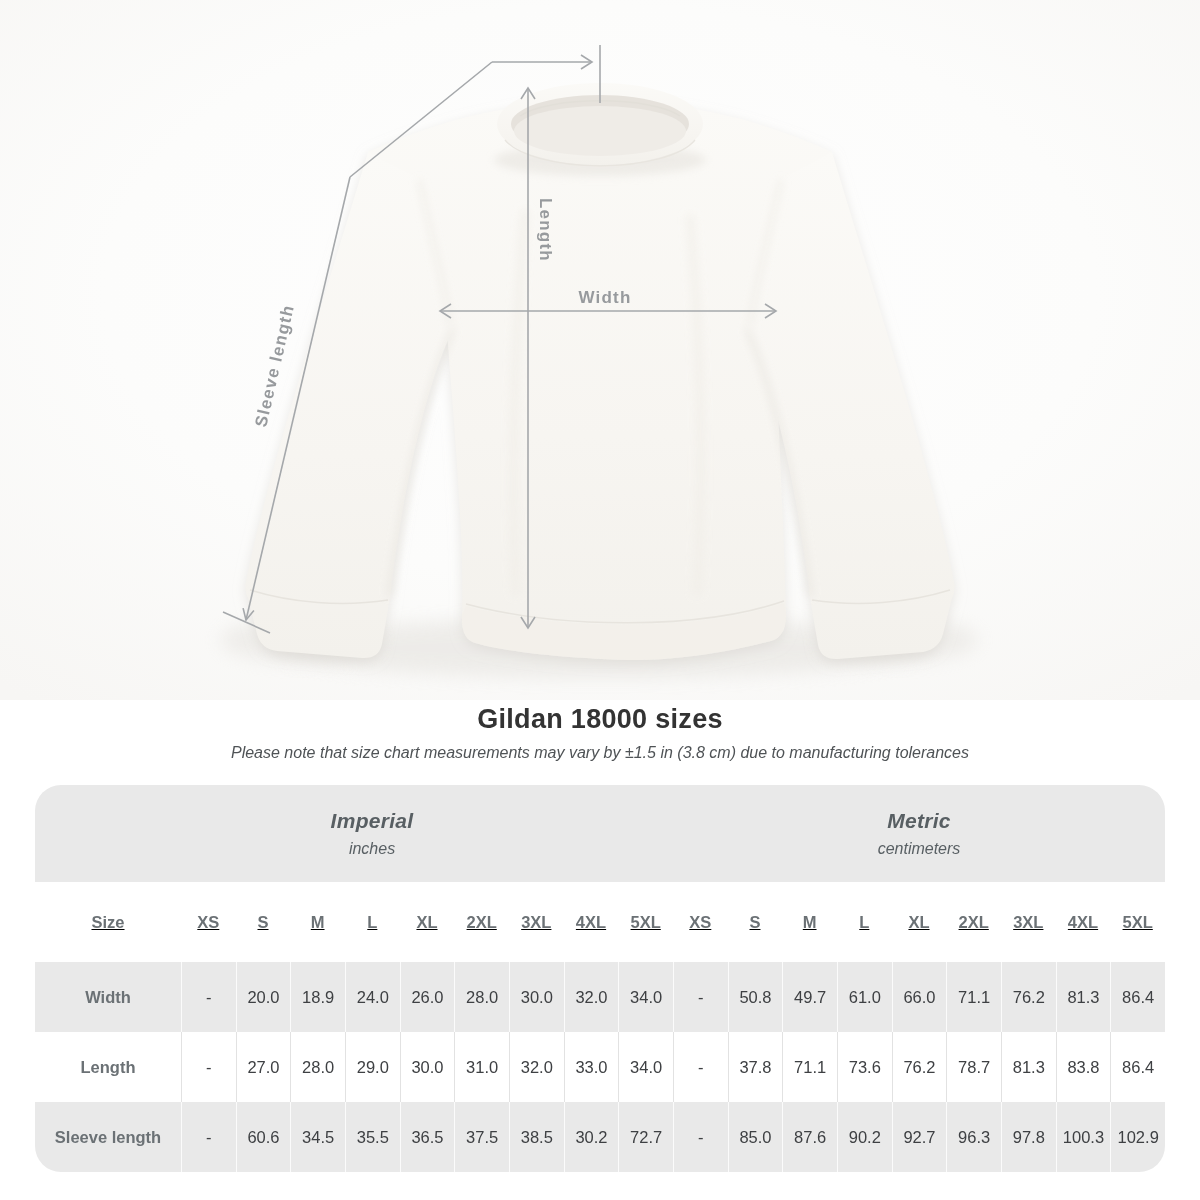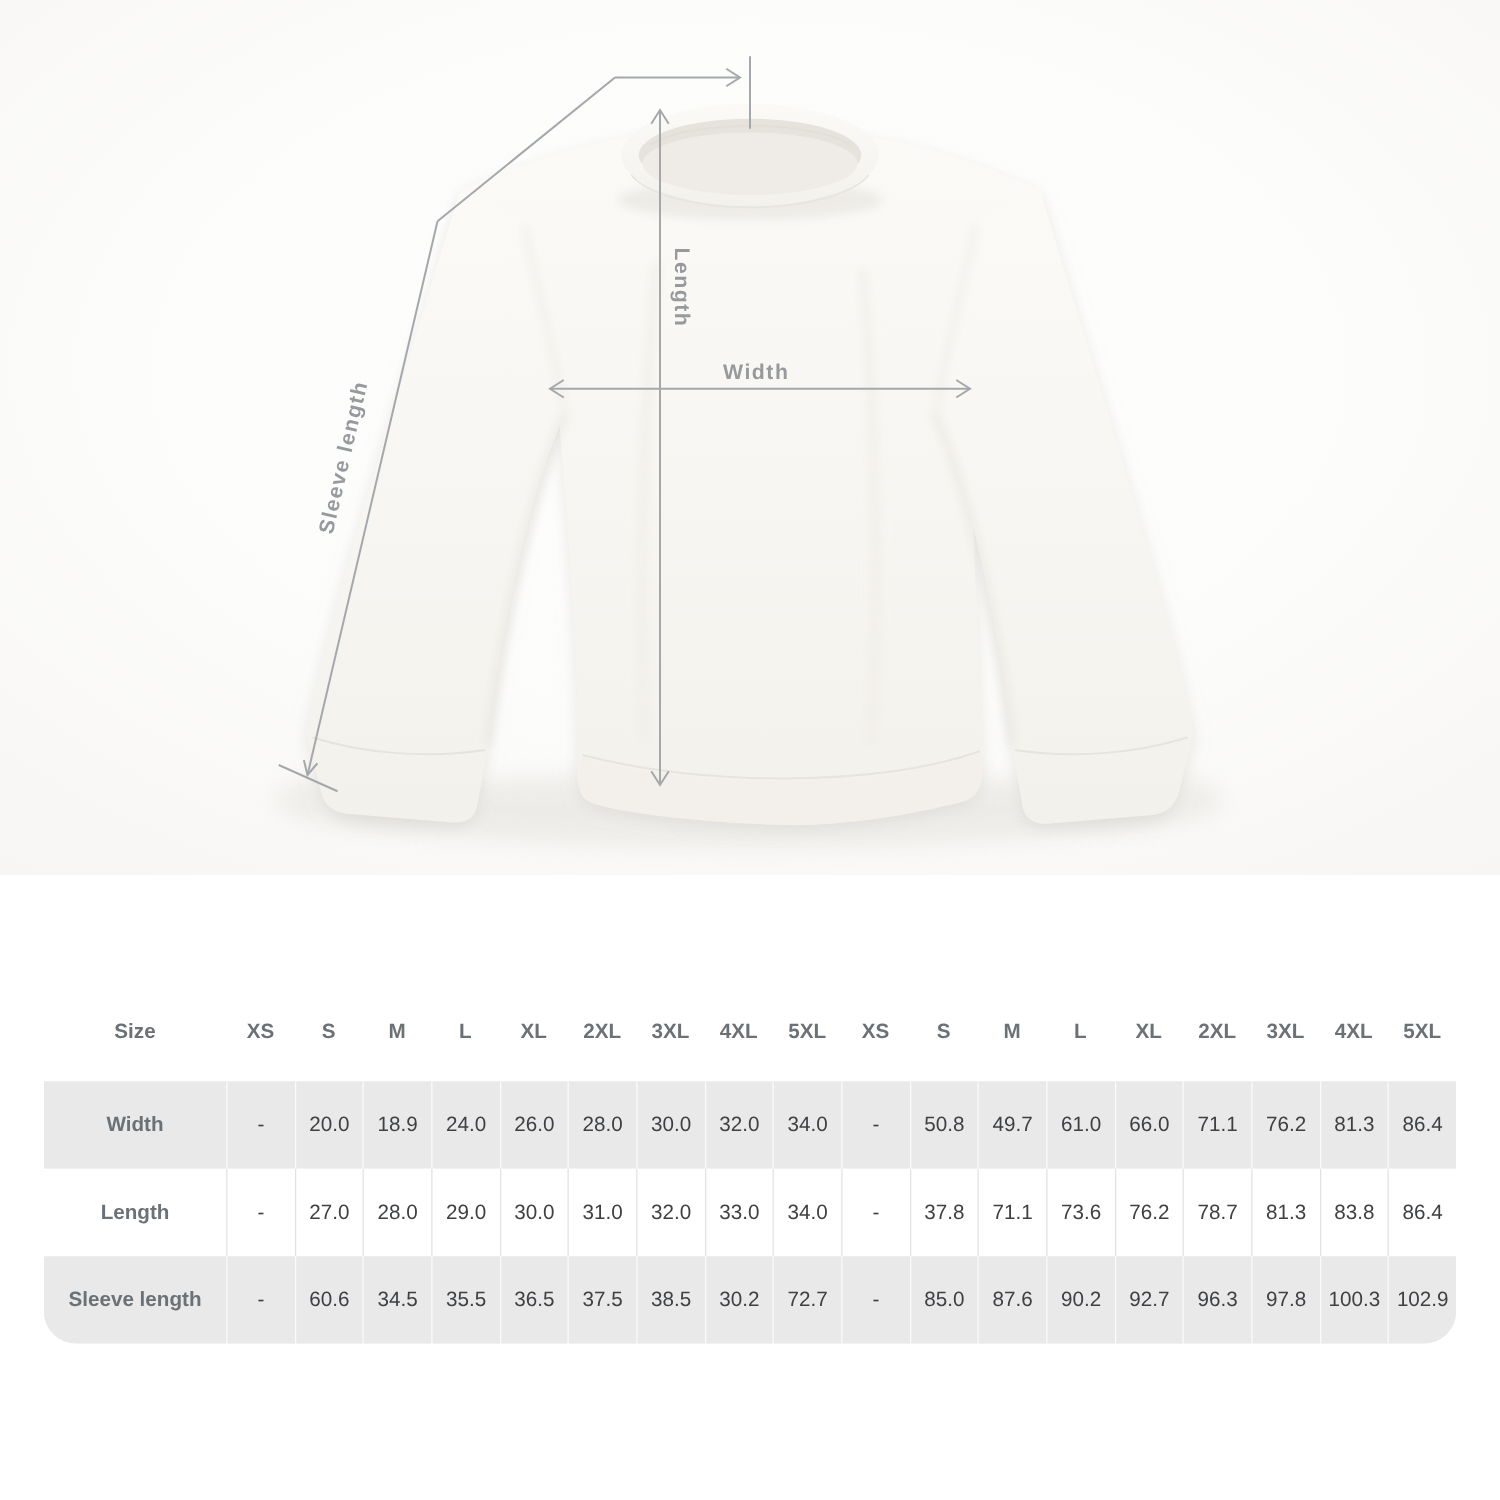--- a/index.html
+++ b/index.html
@@ -24,21 +24,21 @@
     position:absolute;left:35px;top:785px;width:1130px;
     border-radius:26px;overflow:hidden;
   }
   .band{position:relative;height:97px;background:#e9e9e9;}
   .group{position:absolute;top:50%;transform:translate(-50%,-52%);text-align:center;}
   .group-imperial{left:337px;}
   .group-metric{left:884px;}
   .gname{font-size:21px;font-weight:700;font-style:italic;color:#585f63;letter-spacing:.3px;}
   .gunit{font-size:16px;font-style:italic;color:#585f63;margin-top:7px;}
   .trow{display:grid;grid-template-columns:146px repeat(18,1fr);}
-  .thead-row{height:80px;background:#ffffff;}
+  .thead-row{height:80px;background:#ffffff;text-decoration:underline;}
   .data-row{height:70px;}
   .trow-gray{background:#e9e9e9;}
   .trow-white{background:#ffffff;}
   .cell{
     display:flex;align-items:center;justify-content:center;
     font-size:16.5px;color:#3e4043;
   }
   .thead-row .cell{font-weight:700;color:#6b7175;font-size:16.5px;}
   .rowlabel{font-weight:700;color:#6b7175;font-size:16.5px;}
   .trow-white .cell + .cell{border-left:1px solid #e2e2e2;}
@@ -170,23 +170,35 @@
       <path d="M 451,304 L 440,311 L 451,318"></path>
       <path d="M 765,304 L 776,311 L 765,318"></path>
     </g>
     <g>
       <text class="ann-text" transform="translate(540,198) rotate(90)">Length</text>
       <text class="ann-text" x="605" y="303" text-anchor="middle">Width</text>
       <text class="ann-text" transform="translate(266,428) rotate(-77)">Sleeve length</text>
     </g>
   </svg>
 
+  <div class="title">Gildan 18000 sizes</div>
+  <div class="subtitle">Please note that size chart measurements may vary by ±1.5 in (3.8 cm) due to manufacturing tolerances</div>
 
   <div class="size-table">
 
+    <div class="band">
+      <div class="group group-imperial">
+        <div class="gname">Imperial</div>
+        <div class="gunit">inches</div>
+      </div>
+      <div class="group group-metric">
+        <div class="gname">Metric</div>
+        <div class="gunit">centimeters</div>
+      </div>
+    </div>
 
     <div class="trow thead-row">
       <div class="cell rowlabel">Size</div>
       <div class="cell">XS</div>
       <div class="cell">S</div>
       <div class="cell">M</div>
       <div class="cell">L</div>
       <div class="cell">XL</div>
       <div class="cell">2XL</div>
       <div class="cell">3XL</div>

